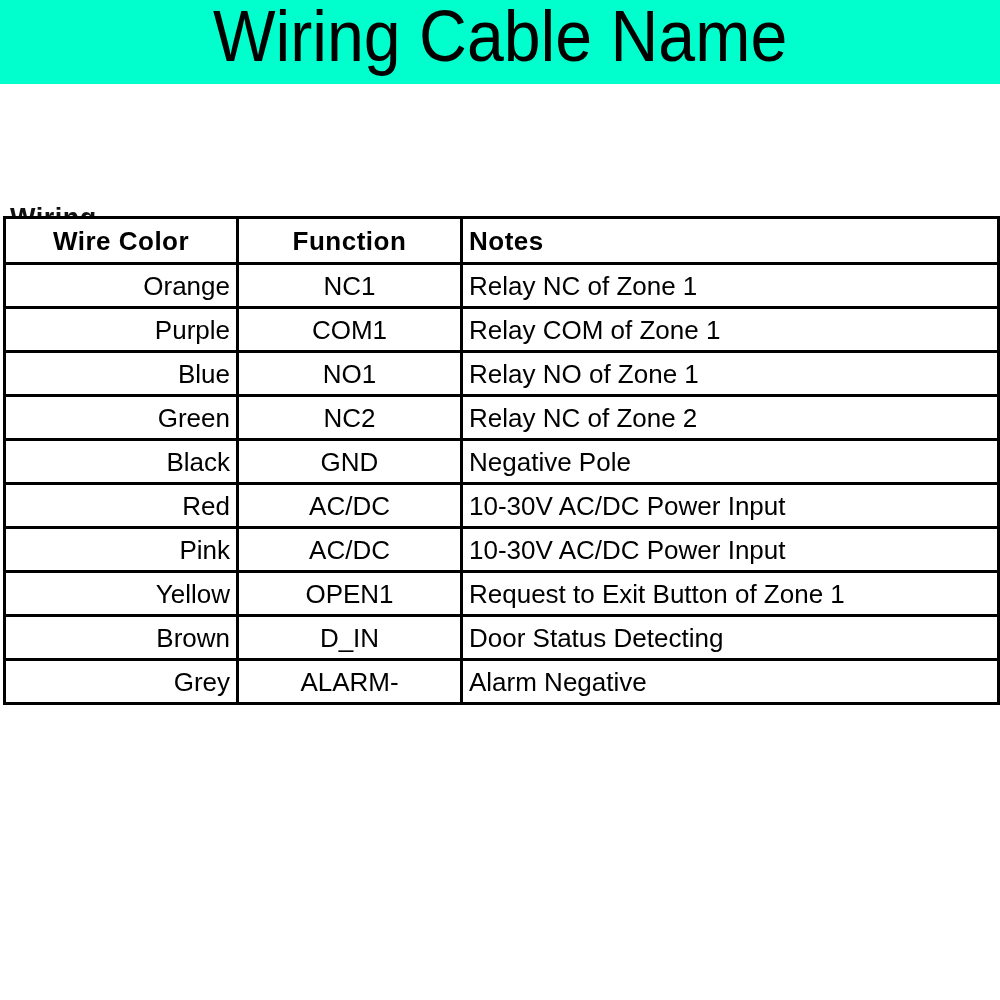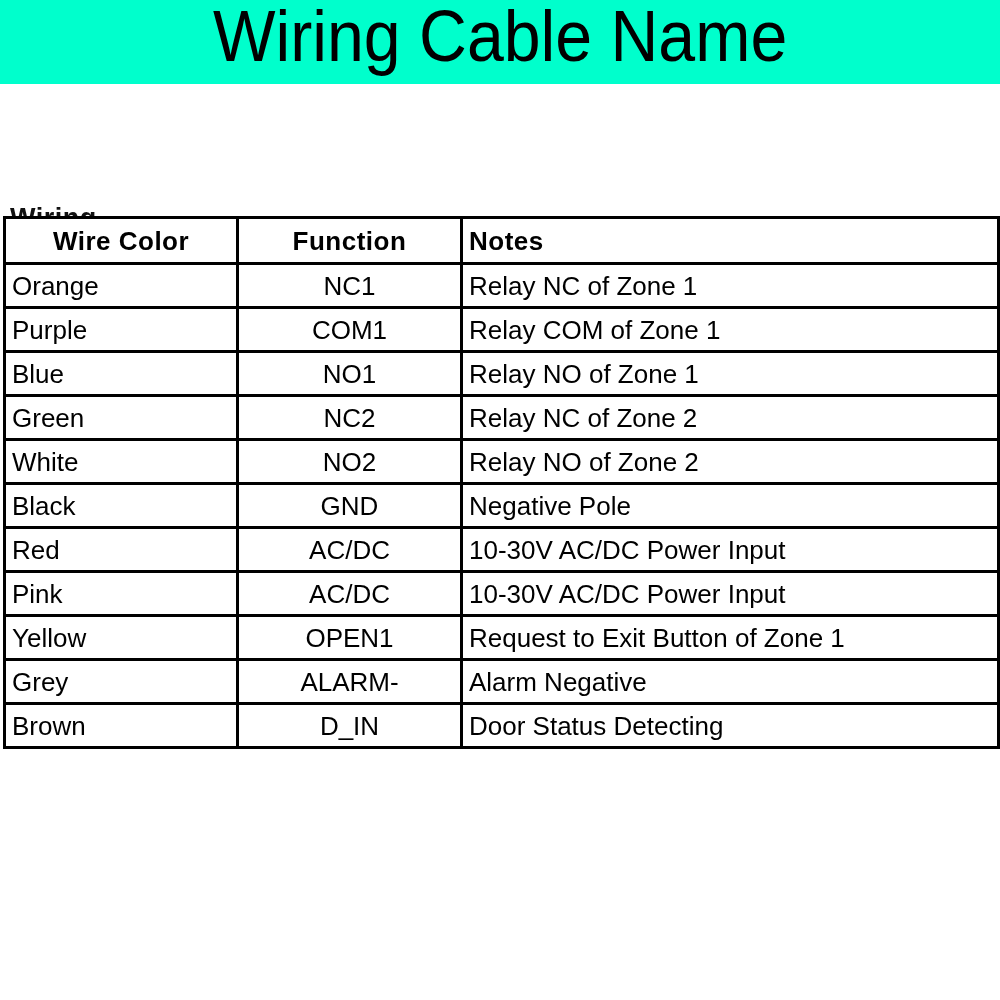--- a/index.html
+++ b/index.html
@@ -79,21 +79,21 @@
     vertical-align: middle;
     white-space: nowrap;
     overflow: hidden;
   }
   table.wiring th {
     font-weight: bold;
     font-size: 26px;
     height: 46px;
     letter-spacing: 0.5px;
   }
-  .col-color  { text-align: left; }
+  .col-color  { text-align: right; }
   .col-func   { text-align: center; }
   .col-notes  { text-align: left; padding-left: 16px; }
   th.col-color { text-align: center; }
   th.col-func  { text-align: center; }
   th.col-notes { text-align: left; padding-left: 18px; }
 
   
   td.col-color.wide {
     letter-spacing: 0px;
     font-size: 26px;
@@ -137,49 +137,44 @@
         <td class="col-color">Blue</td>
         <td class="col-func">NO1</td>
         <td class="col-notes">Relay NO of Zone 1</td>
       </tr>
       <tr>
         <td class="col-color">Green</td>
         <td class="col-func">NC2</td>
         <td class="col-notes">Relay NC of Zone 2</td>
       </tr>
       <tr>
-        <td class="col-color">White</td>
-        <td class="col-func">NO2</td>
-        <td class="col-notes">Relay NO of Zone 2</td>
-      </tr>
-      <tr>
         <td class="col-color">Black</td>
         <td class="col-func">GND</td>
         <td class="col-notes">Negative Pole</td>
       </tr>
       <tr>
         <td class="col-color">Red</td>
         <td class="col-func">AC/DC</td>
         <td class="col-notes">10-30V AC/DC Power Input</td>
       </tr>
       <tr>
         <td class="col-color">Pink</td>
         <td class="col-func">AC/DC</td>
         <td class="col-notes">10-30V AC/DC Power Input</td>
       </tr>
       <tr>
         <td class="col-color">Yellow</td>
         <td class="col-func">OPEN1</td>
         <td class="col-notes">Request to Exit Button of Zone 1</td>
       </tr>
       <tr>
+        <td class="col-color">Brown</td>
+        <td class="col-func">D_IN</td>
+        <td class="col-notes">Door Status Detecting</td>
+      </tr>
+      <tr>
         <td class="col-color">Grey</td>
         <td class="col-func">ALARM-</td>
         <td class="col-notes">Alarm Negative</td>
-      </tr>
-      <tr>
-        <td class="col-color">Brown</td>
-        <td class="col-func">D_IN</td>
-        <td class="col-notes">Door Status Detecting</td>
       </tr>
     </tbody>
   </table>
 </div>
 
 </body></html>

